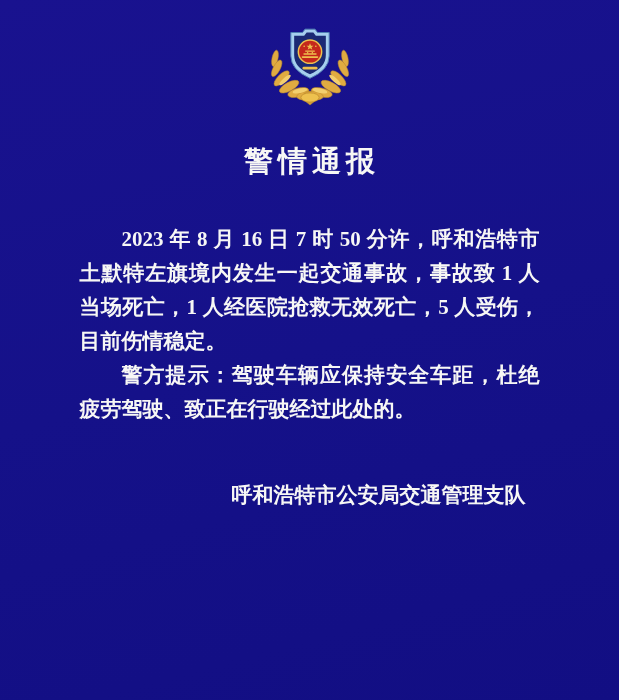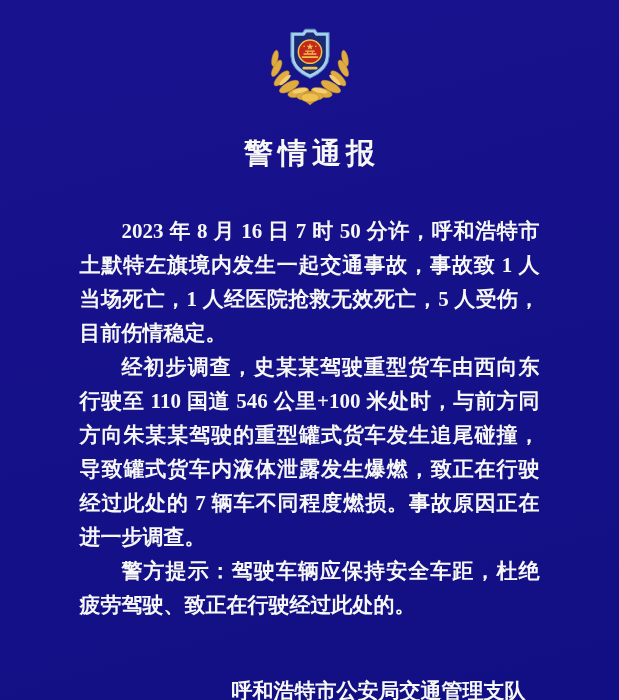--- a/index.html
+++ b/index.html
@@ -21,21 +21,21 @@
     position: relative;
   }
   .badge-wrap {
     padding-top: 16px;
     text-align: center;
   }
   .badge-wrap svg {
     display: inline-block;
   }
   .title {
-    margin: 16px 0 0 0;
+    margin: 24px 0 0 0;
     text-align: center;
     font-size: 29px;
     font-weight: bold;
     letter-spacing: 5px;
     text-indent: 5px; 
   }
   .body-text {
     width: 460px;
     margin: 40px auto 0 auto;
     font-size: 21px;
@@ -116,21 +116,20 @@
       </g>
 
       <rect x="51" y="58" width="18" height="3.4" rx="1.6" fill="#eec14e"></rect>
     </svg>
   </div>
 
   <h1 class="title">警情通报</h1>
 
   <div class="body-text">
     <p>2023 年 8 月 16 日 7 时 50 分许，呼和浩特市土默特左旗境内发生一起交通事故，事故致 1 人当场死亡，1 人经医院抢救无效死亡，5 人受伤，目前伤情稳定。</p>
-    <p>经初步调查，史某某驾驶重型货车由西向东行驶至 110 国道 546 公里+100 米处时，与前方同方向朱某某驾驶的重型罐式货车发生追尾碰撞，导致罐式货车内液体泄露发生爆燃，致正在行驶经过此处的 7 辆车不同程度燃损。事故原因正在进一步调查。</p>
     <p>警方提示：驾驶车辆应保持安全车距，杜绝疲劳驾驶、致正在行驶经过此处的。</p>
   </div>
 
   <div class="signature">
     <div class="sig-inner">
       <div>呼和浩特市公安局交通管理支队</div>
       
     </div>
   </div>
 

